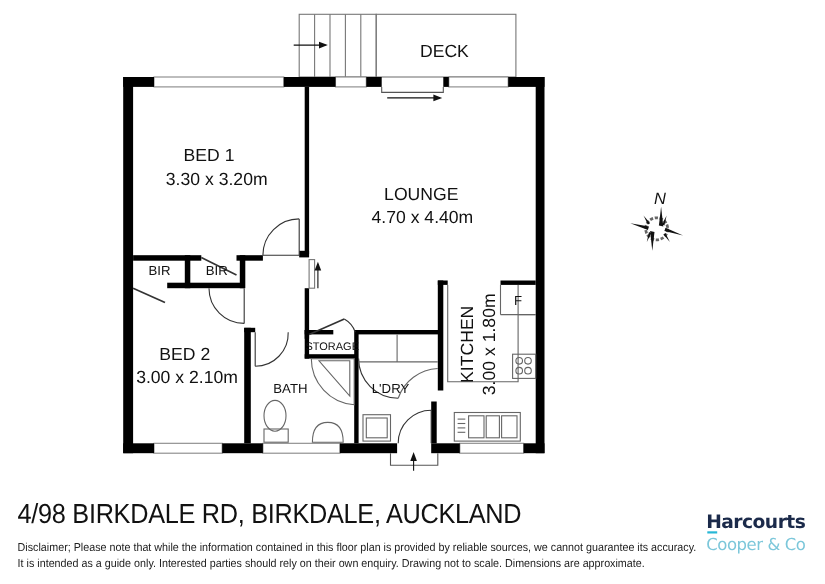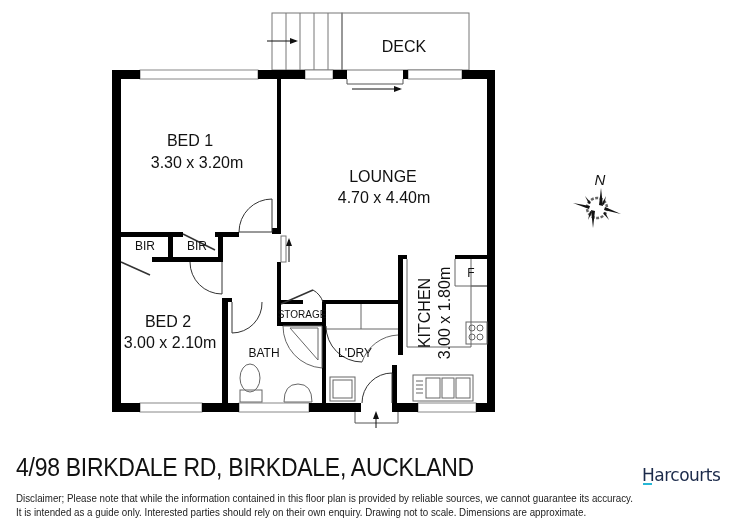--- a/index.html
+++ b/index.html
@@ -6,21 +6,21 @@
   body { width: 750px; height: 531px; position: relative; overflow: hidden; font-family: "Liberation Sans", sans-serif; }
   #plan { position: absolute; left: 0; top: 0; width: 750px; height: 531px; }
   .lbl { font-family: "Liberation Sans", sans-serif; fill: #111; }
   .room-name { font-size: 16px; }
   .room-dim { font-size: 16px; }
   .small-lbl { font-size: 12px; }
   .tiny-lbl { font-size: 10px; }
   .address { position: absolute; left: 16px; top: 453px; font-size: 25px; color: #111; letter-spacing: -0.3px; white-space: nowrap; font-family: "Liberation Sans", sans-serif; transform: scaleX(0.92); transform-origin: left top; }
   .disclaimer { position: absolute; left: 16px; top: 491px; font-size: 10.5px; line-height: 14px; color: #222; white-space: nowrap; font-family: "Liberation Sans", sans-serif; transform: scaleX(0.93); transform-origin: left top; }
   .logo { position: absolute; left: 642px; top: 466px; width: 100px; }
-  .logo-top { font-size: 17px; font-weight: normal; color: #1b2a4a; font-family: "DejaVu Sans", sans-serif; letter-spacing: -0.5px; line-height: 18px; position: relative; }
+  .logo-top { font-size: 17px; font-weight: bold; color: #1b2a4a; font-family: "DejaVu Sans", sans-serif; letter-spacing: -0.5px; line-height: 18px; position: relative; }
   .logo-underline { position: absolute; left: 1px; top: 17px; width: 9px; height: 2px; background: #27b7d6; }
   .logo-bottom { font-size: 15px; color: #7cc7da; font-family: "DejaVu Sans", sans-serif; letter-spacing: -0.4px; line-height: 18px; margin-top: 2px; }
 </style>
 </head>
 <body>
 
 <svg id="plan" viewBox="0 0 750 531" xmlns="http://www.w3.org/2000/svg">
 
   <g stroke="#777" stroke-width="1" fill="none">
     <rect x="272" y="13" width="70" height="57"></rect>
@@ -205,13 +205,14 @@
 <div class="address">4/98 BIRKDALE RD, BIRKDALE, AUCKLAND</div>
 <div class="disclaimer">
   <div>Disclaimer; Please note that while the information contained in this floor plan is provided by reliable sources, we cannot guarantee its accuracy.</div>
   <div>It is intended as a guide only. Interested parties should rely on their own enquiry. Drawing not to scale.  Dimensions are approximate.</div>
 </div>
 <div class="logo">
   <div class="logo-top">
     <span>Harcourts</span>
     <span class="logo-underline"></span>
   </div>
+  <div class="logo-bottom">Cooper &amp; Co</div>
 </div>
 
 </body></html>

